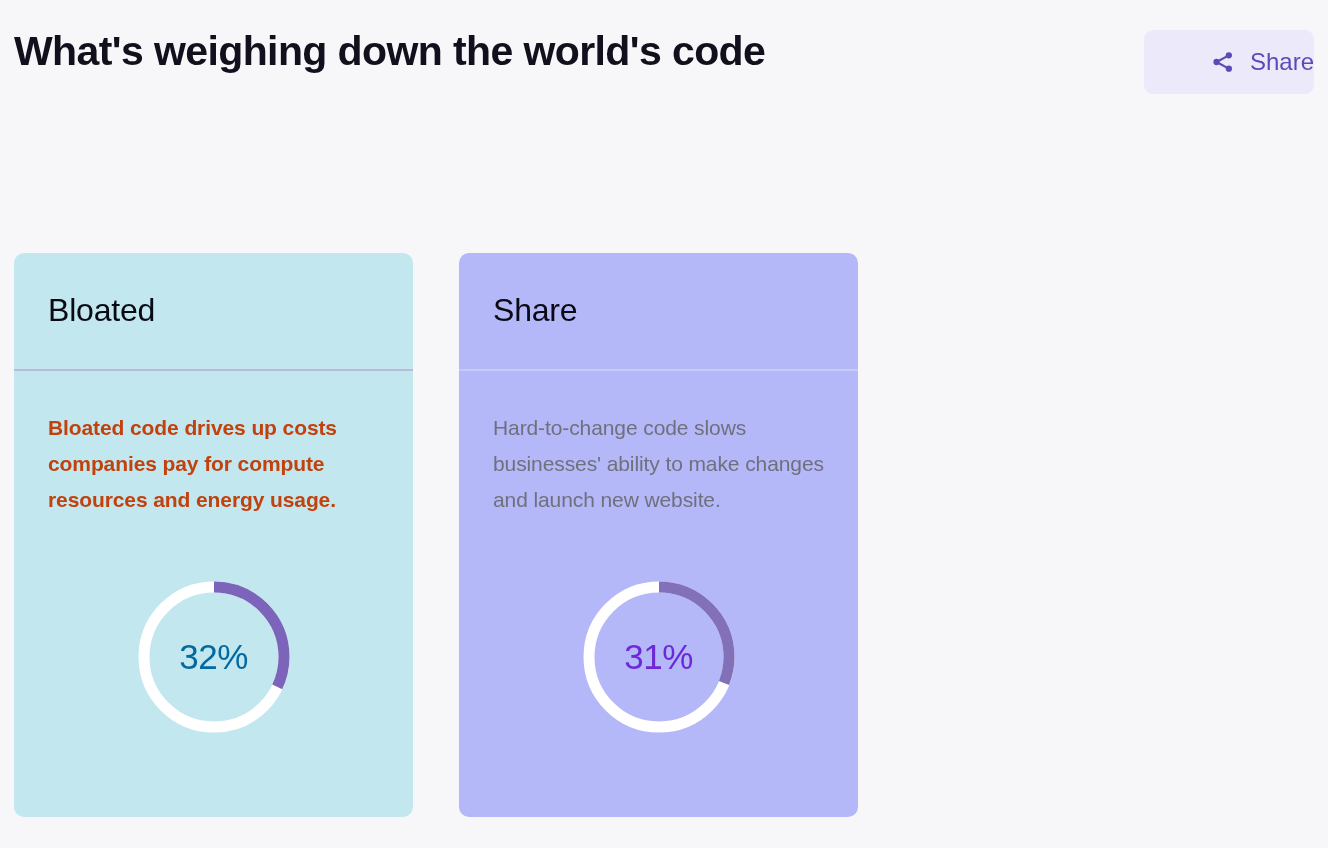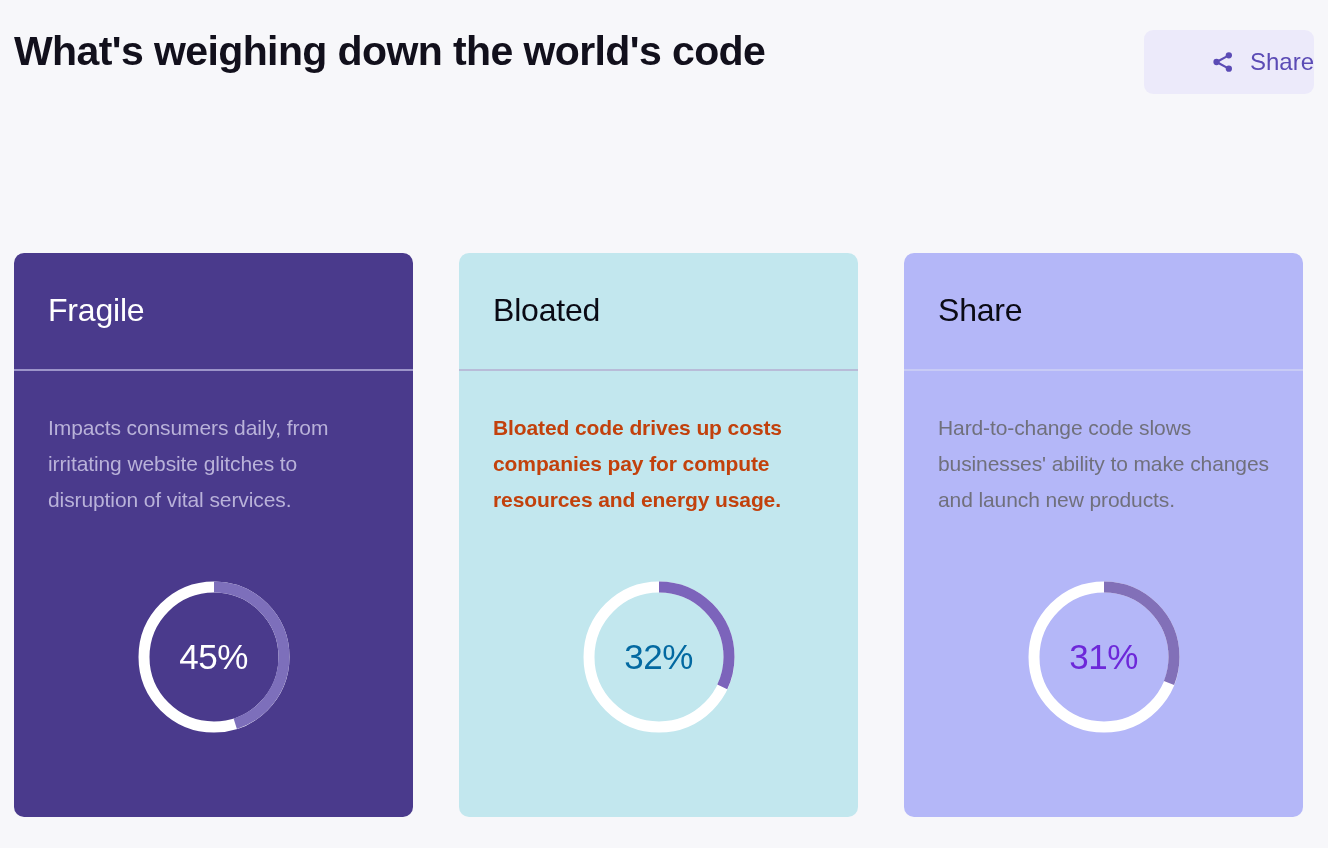--- a/index.html
+++ b/index.html
@@ -181,38 +181,20 @@
         <line x1="8.2" y1="10.8" x2="15.2" y2="7.0" stroke="#5b4bb5" stroke-width="2" stroke-linecap="round"></line>
         <line x1="8.2" y1="13.2" x2="15.2" y2="17.0" stroke="#5b4bb5" stroke-width="2" stroke-linecap="round"></line>
       </svg>
       <span class="share-label" style="color: rgb(91, 75, 181);">Share</span>
     </button>
   </div>
 
 
   <div class="cards">
 
-    <div class="card" style="background: rgb(74, 58, 140);">
-      <div class="card-head">
-        <span class="card-title" style="color: rgb(255, 255, 255);">Fragile</span>
-      </div>
-      <div class="card-divider" style="background: rgb(156, 148, 201);"></div>
-      <div class="card-body">
-        <p class="card-desc" style="color: rgb(185, 178, 217);">Impacts consumers daily, from irritating website glitches to disruption of vital services.</p>
-      </div>
-      <div class="donut-wrap">
-        <div class="donut">
-          <svg viewBox="0 0 158 158">
-            <circle class="donut-track" cx="79" cy="79" r="70" fill="none" stroke-width="11" stroke="#ffffff"></circle>
-            <circle class="donut-arc" cx="79" cy="79" r="70" fill="none" stroke-width="11" stroke-linecap="butt" stroke="#7d6fbb" stroke-dasharray="197.92033717615698 241.90263432641405" stroke-dashoffset="0"></circle>
-          </svg>
-          <div class="donut-value" style="color: rgb(255, 255, 255);">45%</div>
-        </div>
-      </div>
-    </div>
 
     <div class="card" style="background: rgb(194, 231, 238);">
       <div class="card-head">
         <span class="card-title" style="color: rgb(10, 10, 20);">Bloated</span>
       </div>
       <div class="card-divider" style="background: rgb(184, 188, 216);"></div>
       <div class="card-body">
         <p class="card-desc" style="color: #c2410c; font-weight: bold;">Bloated code drives up costs companies pay for compute resources and energy usage.</p>
       </div>
       <div class="donut-wrap">
@@ -225,21 +207,21 @@
         </div>
       </div>
     </div>
 
     <div class="card" style="background: rgb(180, 183, 248);">
       <div class="card-head">
         <span class="card-title" style="color: rgb(10, 10, 20);">Share</span>
       </div>
       <div class="card-divider" style="background: rgb(200, 203, 245);"></div>
       <div class="card-body">
-        <p class="card-desc" style="color: rgb(112, 112, 124);">Hard-to-change code slows businesses' ability to make changes and launch new products.</p>
+        <p class="card-desc" style="color: rgb(112, 112, 124);">Hard-to-change code slows businesses' ability to make changes and launch new website.</p>
       </div>
       <div class="donut-wrap">
         <div class="donut">
           <svg viewBox="0 0 158 158">
             <circle class="donut-track" cx="79" cy="79" r="70" fill="none" stroke-width="11" stroke="#ffffff"></circle>
             <circle class="donut-arc" cx="79" cy="79" r="70" fill="none" stroke-width="11" stroke-linecap="butt" stroke="#8270b8" stroke-dasharray="136.34512116579702 303.477850336774" stroke-dashoffset="0"></circle>
           </svg>
           <div class="donut-value" style="color: #6d28d9;">31%</div>
         </div>
       </div>

